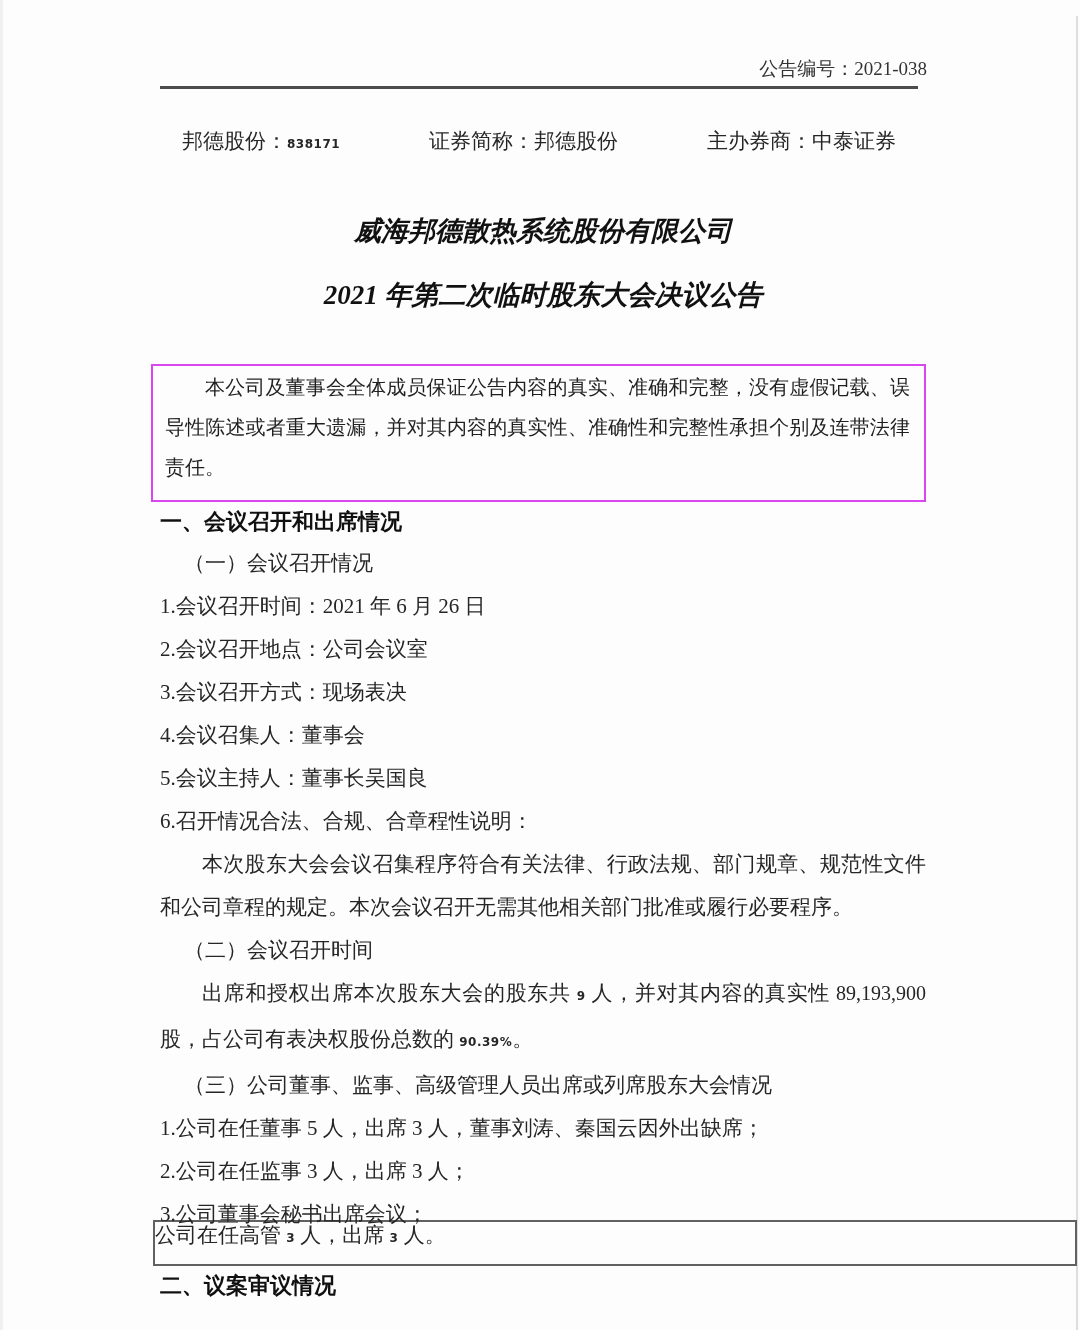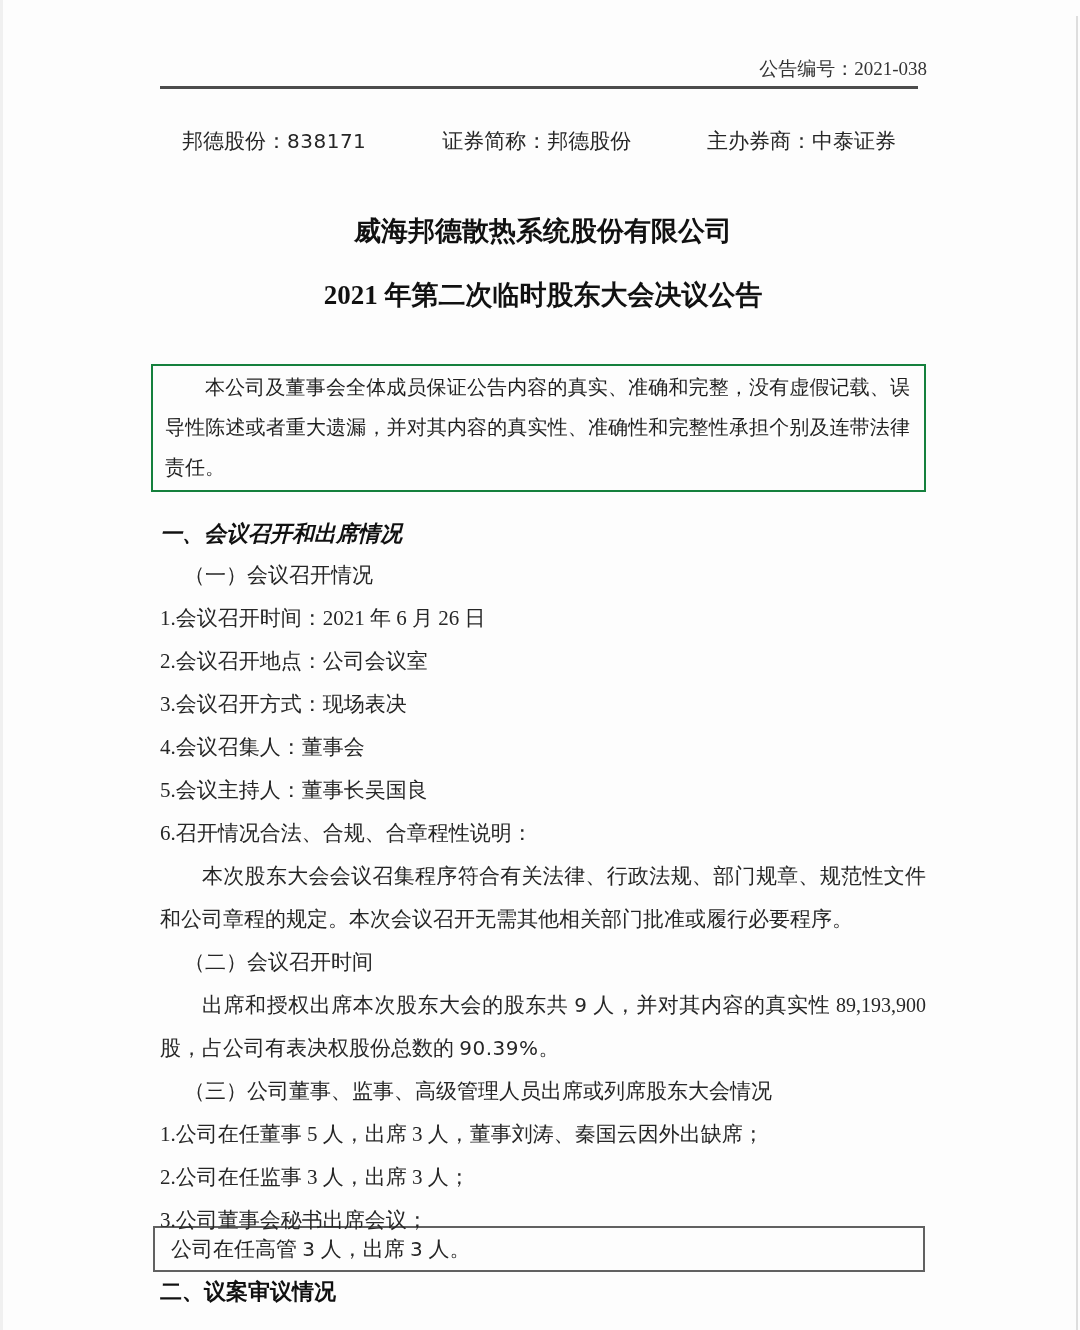--- a/index.html
+++ b/index.html
@@ -12,42 +12,42 @@
     overflow:hidden;
   }
   .page{position:absolute;inset:0;background:#fdfdfd;}
   .edge-left{position:absolute;left:0;top:0;bottom:0;width:3px;background:#f0f0f0;}
   .edge-right{position:absolute;right:2px;top:16px;bottom:0;width:2px;background:#dedede;}
   .anno-no{position:absolute;top:56px;right:153px;font-size:19px;color:#333;}
   .header-rule{position:absolute;top:86px;left:160px;width:758px;height:3px;background:#4c4c4c;}
   .content{position:absolute;left:160px;top:124px;width:766px;font-size:21px;line-height:43px;color:#262626;}
   .header-row{display:flex;justify-content:space-between;height:34px;line-height:34px;padding:0 30px 0 22px;}
   .hcell{white-space:nowrap;}
-  .num{font-family:"DejaVu Sans","Liberation Sans",sans-serif;font-weight:normal;font-size:20px;letter-spacing:.5px;}
+  .num{font-family:"DejaVu Sans","Liberation Sans",sans-serif;font-weight:bold;font-size:12px;letter-spacing:.5px;}
   .num-plain{font-family:Liberation Serif, serif;font-weight:normal;font-size:20px;}
-  .title{text-align:center;font-weight:bold;font-size:27px;line-height:38px;color:#111;}
+  .title{text-align:center;font-weight:bold;font-size:27px;line-height:38px;color:#111;font-style:italic;}
   .t1{margin-top:54px;}
   .t2{margin-top:26px;}
   .disclaimer-box{
     margin-top:50px;margin-left:-9px;width:775px;box-sizing:border-box;
-    border:2px solid #15803d;
-    padding:1px 14px 3px 12px;
+    border:2px solid #d946ef;
+    padding:1px 14px 13px 12px;
     font-size:20px;line-height:40px;
     text-indent:2em;text-align:justify;color:#1f1f1f;
   }
   .h-sec{font-weight:bold;font-size:22px;line-height:40px;color:#101010;}
-  .h-one{margin-top:22px;font-style:italic;}
+  .h-one{}
   .h-two{margin-top:0;}
   .line{line-height:43px;white-space:nowrap;}
   .sub{padding-left:6px;margin-left:18px;}
   .para{line-height:43px;text-indent:2em;text-align:justify;}
   .note-box{
-    margin-top:-16px;margin-left:-7px;width:772px;box-sizing:border-box;
-    border:2px solid #616161;height:46px;line-height:42px;
-    padding-left:16px;white-space:nowrap;
+    margin-top:-16px;margin-left:-7px;width:924px;box-sizing:border-box;
+    border:2px solid #616161;height:46px;line-height:26px;
+    padding-left:0;white-space:nowrap;
   }
 </style>
 </head>
 <body>
 
 <div class="page">
   <div class="edge-left"></div>
   <div class="edge-right"></div>
 
   <div class="anno-no">公告编号：2021-038</div>

